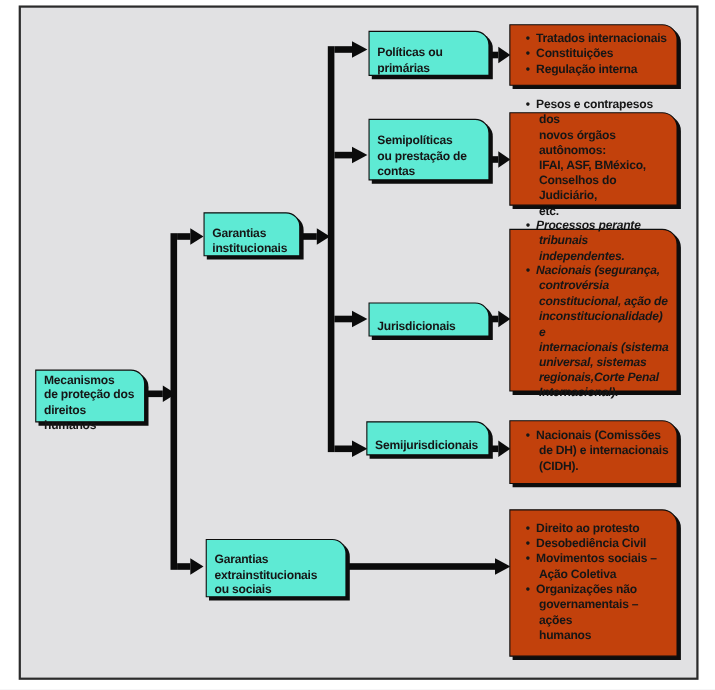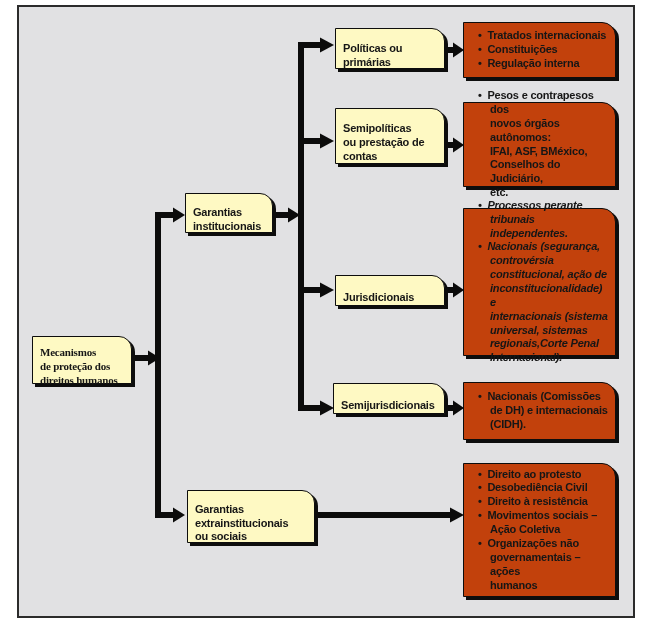--- a/index.html
+++ b/index.html
@@ -7,21 +7,21 @@
     width:650px;height:627px;position:relative;background:#ffffff;
     font-family:"Liberation Sans",sans-serif;overflow:hidden;
     -webkit-font-smoothing:antialiased;
   }
   .frame{
     position:absolute;left:17px;top:5px;width:614px;height:609px;
     background:#e1e1e3;border:2px solid #2b2b2b;
   }
   svg.connectors{position:absolute;left:0;top:0;width:650px;height:627px;pointer-events:none;}
   .node{
-    position:absolute;box-sizing:border-box;background:#fef9c3;
+    position:absolute;box-sizing:border-box;background:#5eead4;
     border:1.6px solid #0d0d0d;border-radius:0 13px 0 0;
     box-shadow:3px 3px 0 #0d0d0d;
     display:flex;align-items:center;
     padding:16px 5px 2px 7px;
     font-weight:bold;font-size:11px;line-height:1.25;color:#161616;
     letter-spacing:-0.2px;
   }
   .node span{white-space:pre-line;}
   .detail{
     position:absolute;box-sizing:border-box;background:#c2410c;
@@ -32,21 +32,21 @@
     font-weight:bold;font-size:11px;line-height:1.26;color:#161616;
     letter-spacing:-0.2px;
   }
   .detail ul{margin:0;padding:0;list-style:none;}
   .detail li{
     padding-left:12px;text-indent:-12px;white-space:pre-line;
   }
   .detail li::before{content:"\2022\00a0\00a0";}
 
   
-  #n-root{left:32px;top:336px;width:100px;height:48px;font-family:Liberation Serif, serif;}
+  #n-root{left:32px;top:336px;width:100px;height:48px;}
   #n-inst{left:185px;top:193px;width:88px;height:40px;}
   #n-extra{left:187px;top:490px;width:128px;height:53px;}
   #n-poli{left:335px;top:28px;width:110px;height:41px;}
   #n-semipoli{left:335px;top:108px;width:110px;height:56px;}
   #n-juris{left:335px;top:275px;width:110px;height:31px;text-align:center;}
   #n-semijuris{left:333px;top:383px;width:112px;height:31px;}
 
   
   #d-poli{left:463px;top:22px;width:153px;height:56px;}
   #d-semipoli{left:463px;top:102px;width:153px;height:85px;}
@@ -193,20 +193,19 @@
     <li>Nacionais (Comissões
 de DH) e internacionais
 (CIDH).</li>
   </ul>
 </div>
 
 <div class="detail" id="d-extra">
   <ul>
     <li>Direito ao protesto</li>
     <li>Desobediência Civil</li>
-    <li>Direito à resistência</li>
     <li>Movimentos sociais –
 Ação Coletiva</li>
     <li>Organizações não
 governamentais – ações
 humanos</li>
   </ul>
 </div>
 
 </body></html>

